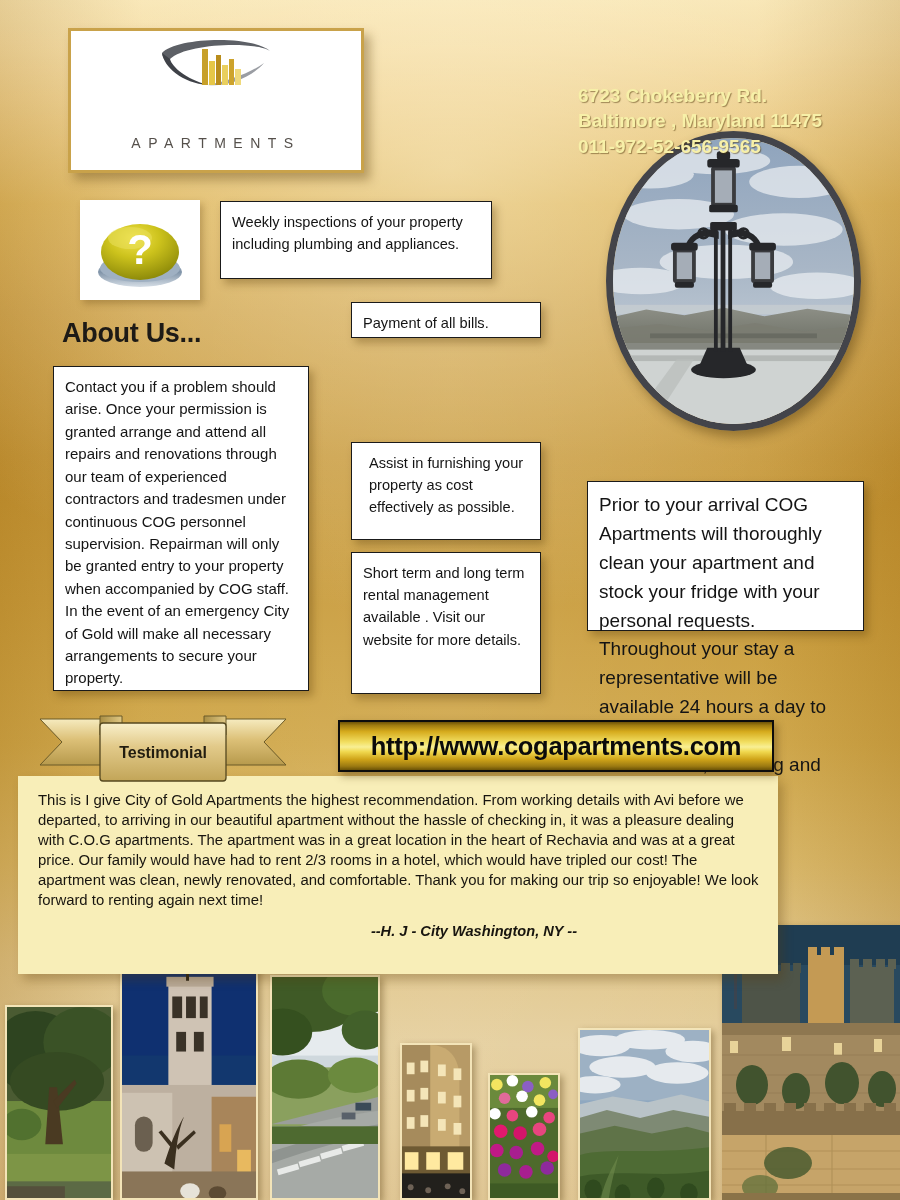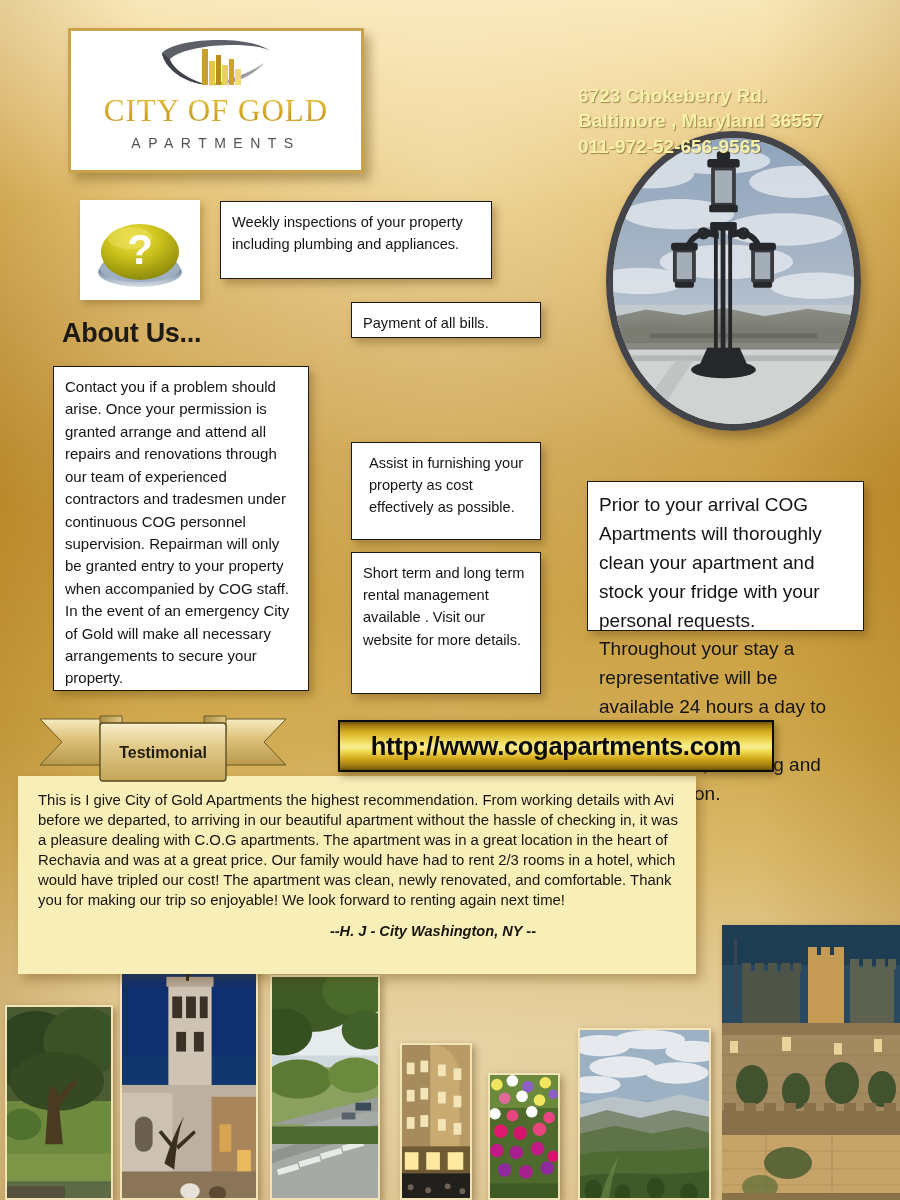--- a/index.html
+++ b/index.html
@@ -135,21 +135,21 @@
     display: flex; align-items: center; justify-content: center;
     z-index: 5;
   }
   #urlbar span {
     font-size: 25.5px; font-weight: bold; color: #0b0b0b;
     letter-spacing: -0.3px; white-space: nowrap;
   }
 
   
   #testimonial-panel {
-    left: 18px; top: 776px; width: 678px; height: 198px;
+    left: 18px; top: 776px; width: 760px; height: 198px;
     background: #f8eeb8;
     box-shadow: 5px 6px 10px rgba(90,60,10,0.32);
     padding: 14px 18px 8px 20px;
     z-index: 4;
   }
   #testimonial-text {
     font-size: 14.9px; line-height: 1.345; color: #18150f;
   }
   #testimonial-sign {
     margin-top: 13px; text-align: center; padding-left: 150px;
@@ -187,27 +187,26 @@
         <g>
           <rect x="46" y="10" width="6" height="36" fill="#c7a02a"></rect>
           <rect x="53" y="22" width="6" height="24" fill="#e6c747"></rect>
           <rect x="60" y="16" width="5" height="30" fill="#b98d1c"></rect>
           <rect x="66" y="26" width="6" height="20" fill="#e9cf5e"></rect>
           <rect x="73" y="20" width="5" height="26" fill="#cda32c"></rect>
           <rect x="79" y="30" width="6" height="16" fill="#efd97a"></rect>
         </g>
       </svg>
     </span>
-    <div id="logo-title">CITY OF GOLD</div>
     <div id="logo-sub">APARTMENTS</div>
   </div>
 
   <div class="layer" id="contact">
     <div>6723 Chokeberry Rd.</div>
-    <div>Baltimore , Maryland 36557</div>
+    <div>Baltimore , Maryland 11475</div>
     <div>011-972-52-656-9565</div>
   </div>
 
   <div class="layer" id="oval-photo">
     <svg viewBox="0 0 255 300" preserveAspectRatio="xMidYMid slice">
       <defs>
         <linearGradient id="skyg" x1="0" y1="0" x2="0" y2="1">
           <stop offset="0%" stop-color="#8fa4bd"></stop>
           <stop offset="45%" stop-color="#a8b6c6"></stop>
           <stop offset="75%" stop-color="#c2ccd6"></stop>

